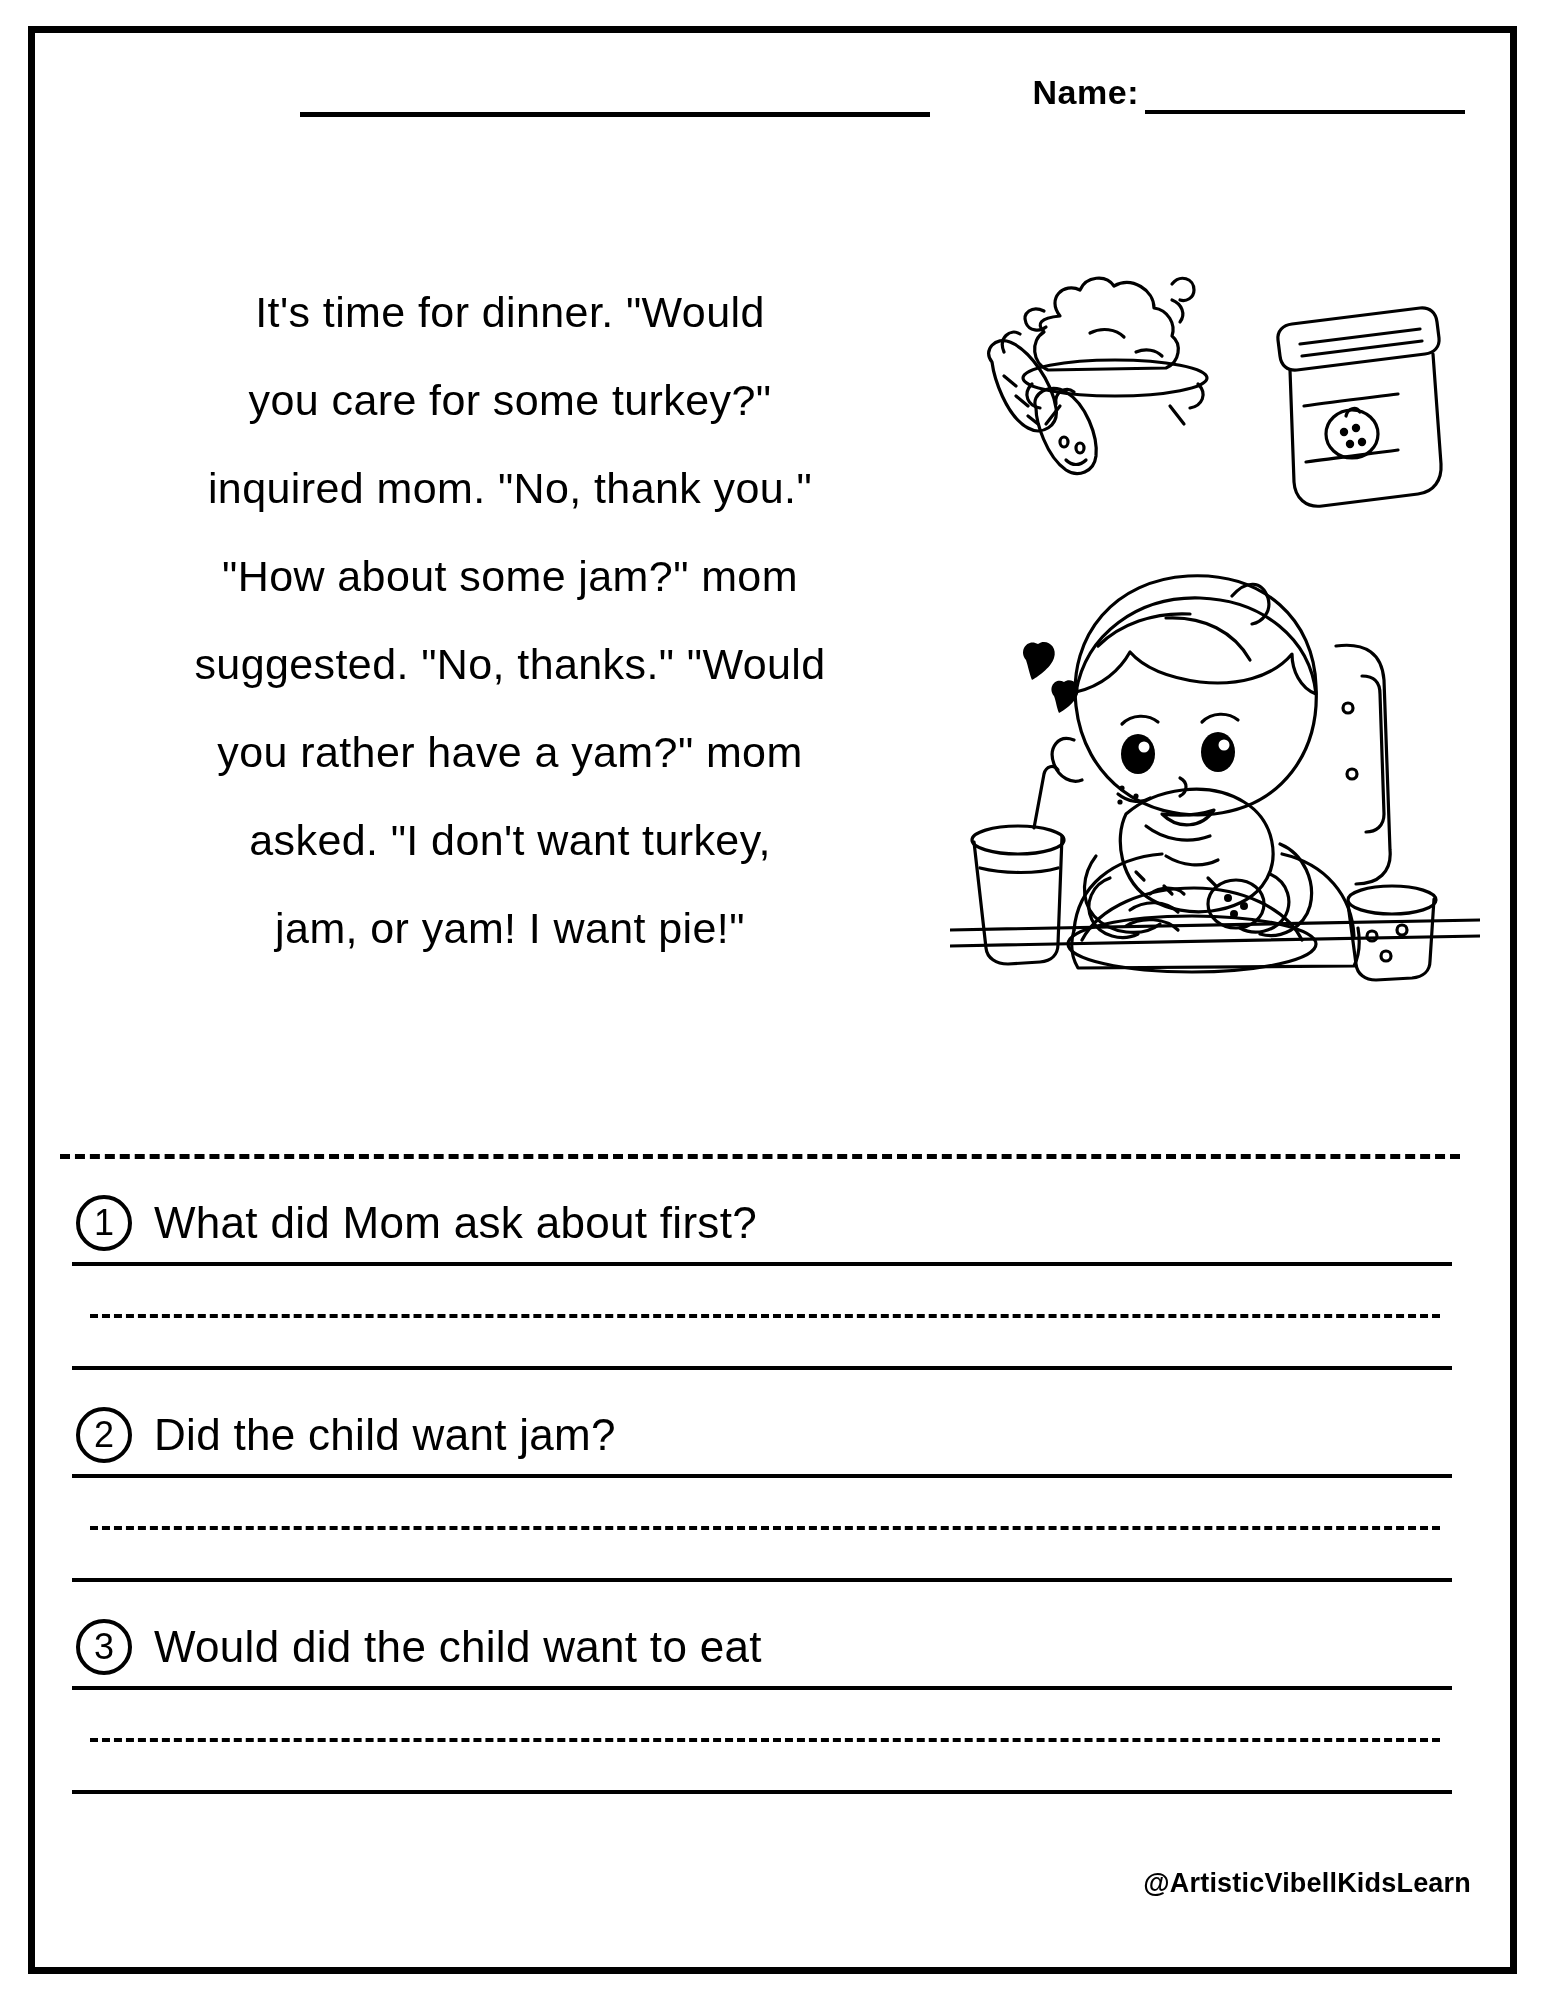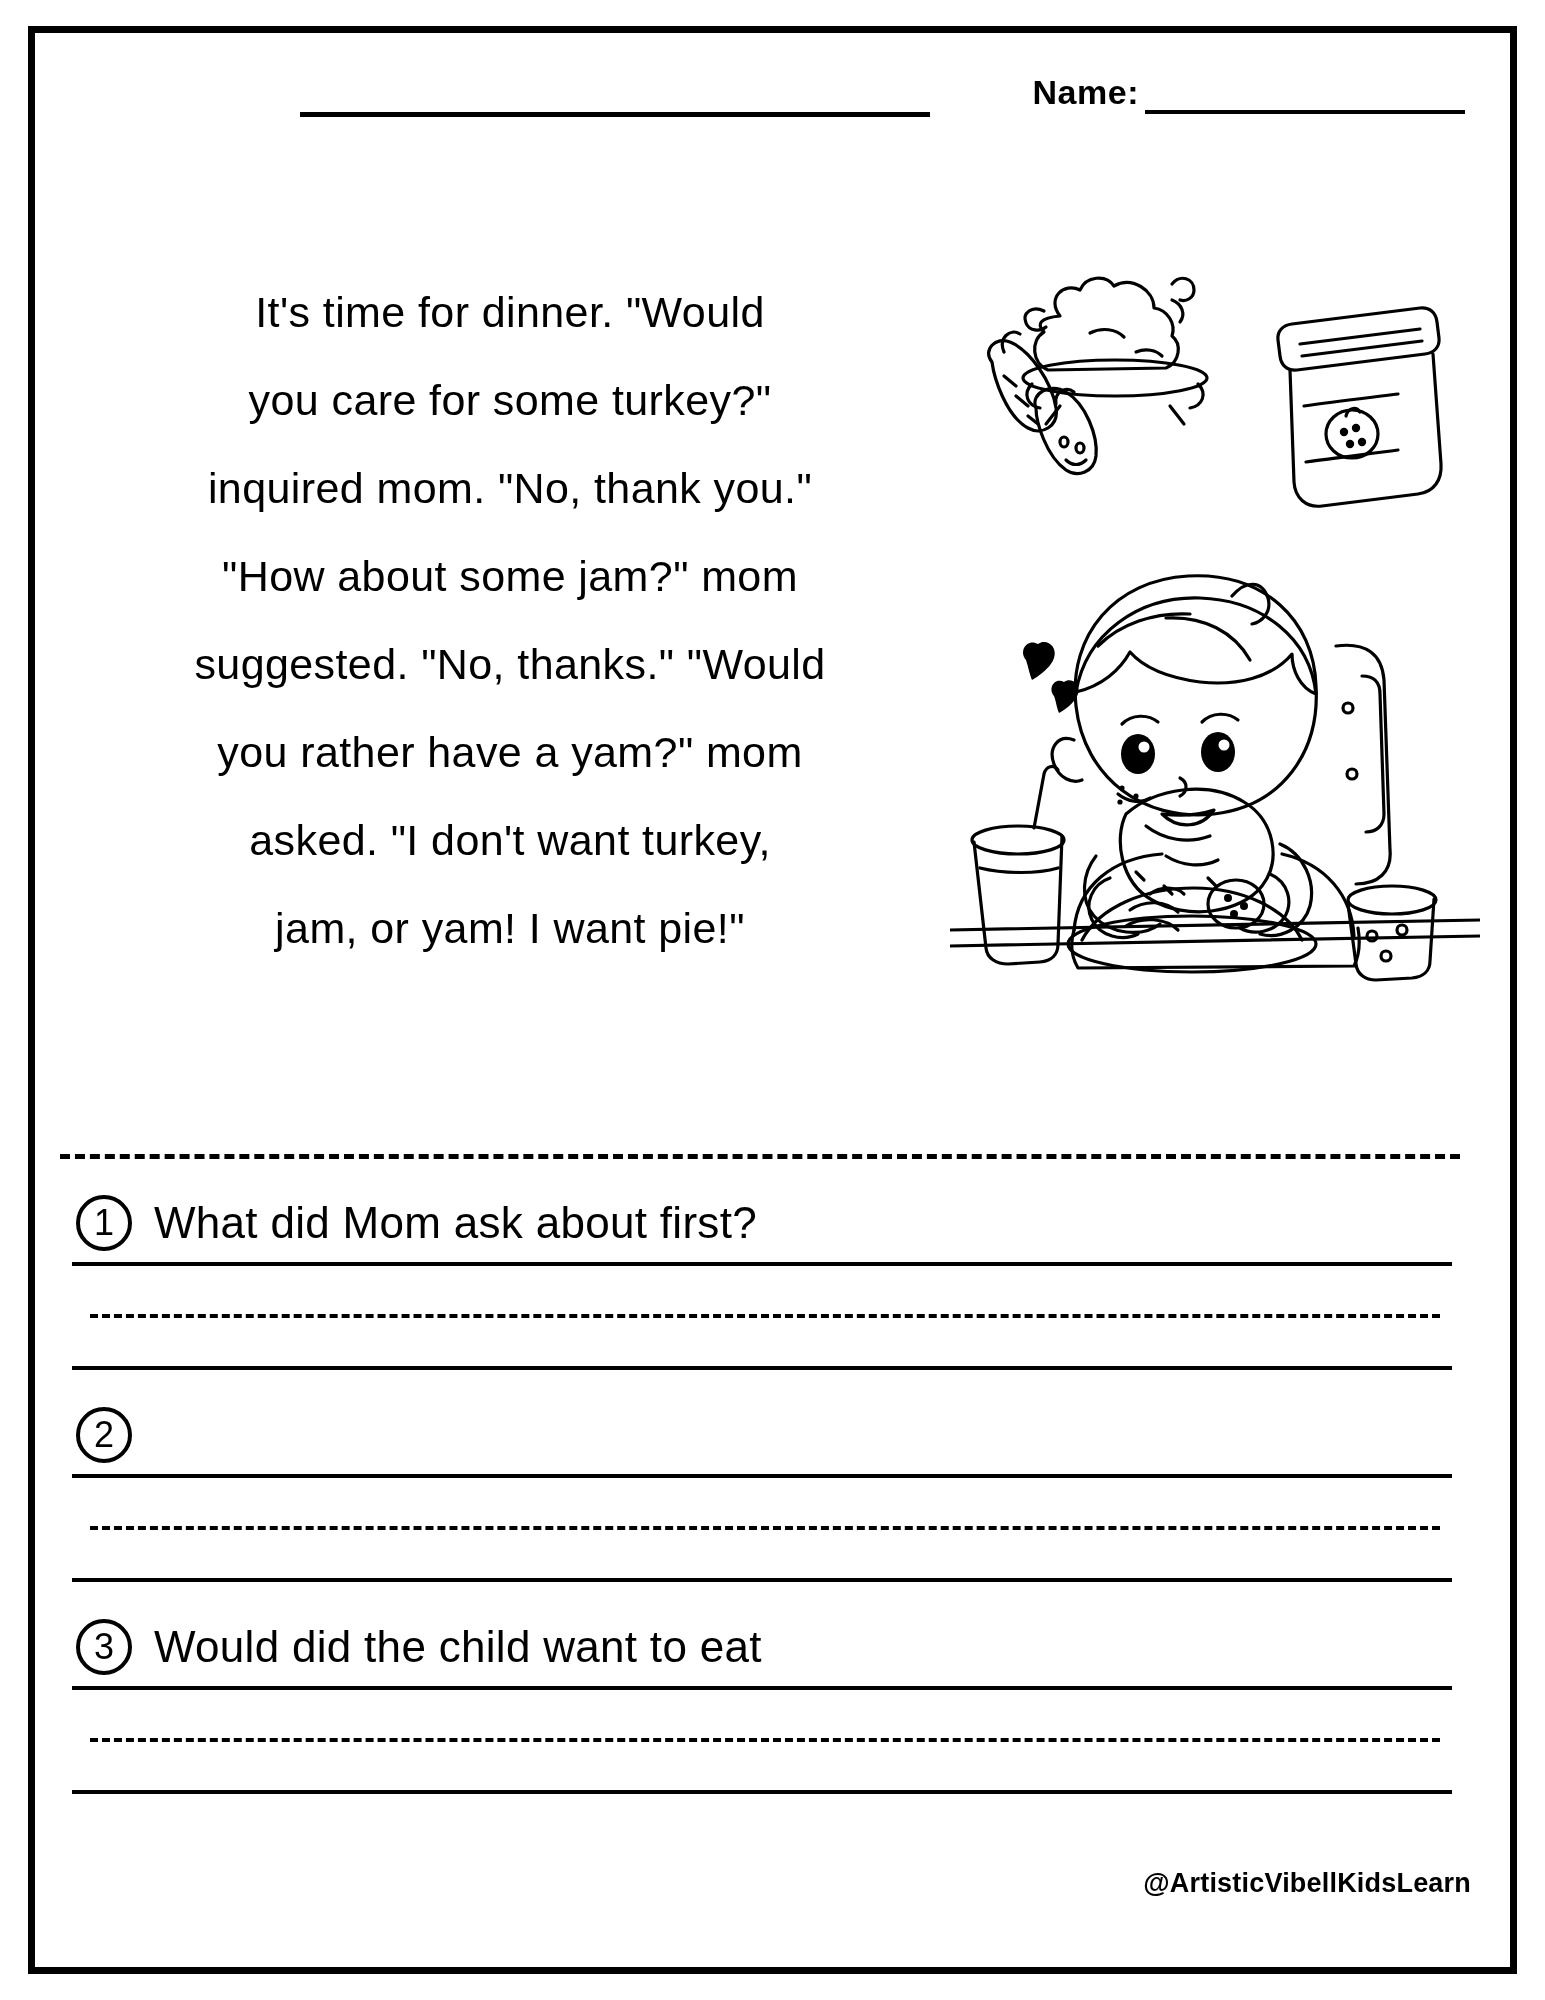--- a/index.html
+++ b/index.html
@@ -372,20 +372,21 @@
         <div class="answer-lines">
           <div class="solid-line l-top"></div>
           <div class="dash-line l-mid"></div>
           <div class="solid-line l-bot"></div>
         </div>
       </div>
 
       <div class="qblock">
         <div class="qline">
           <div class="qnum">2</div>
+          <div class="qtext">Did the child want jam?</div>
         </div>
         <div class="answer-lines">
           <div class="solid-line l-top"></div>
           <div class="dash-line l-mid"></div>
           <div class="solid-line l-bot"></div>
         </div>
       </div>
 
       <div class="qblock">
         <div class="qline">

